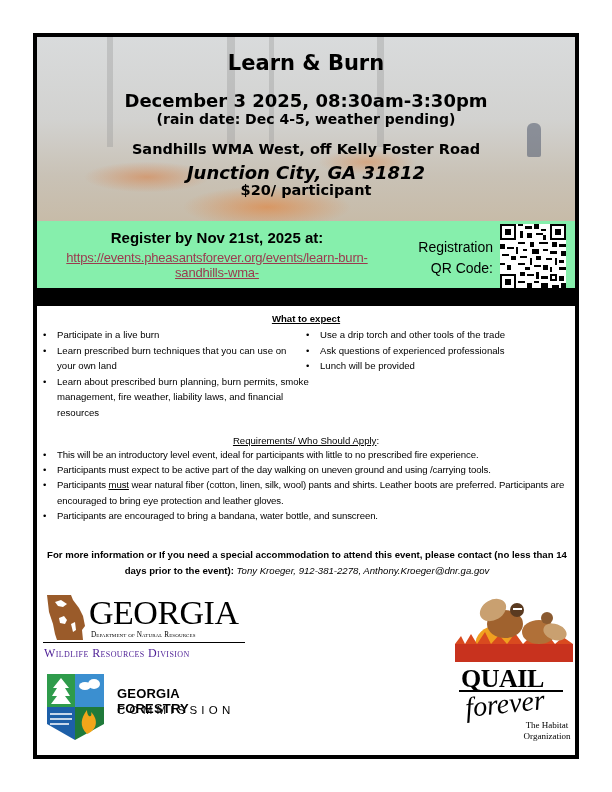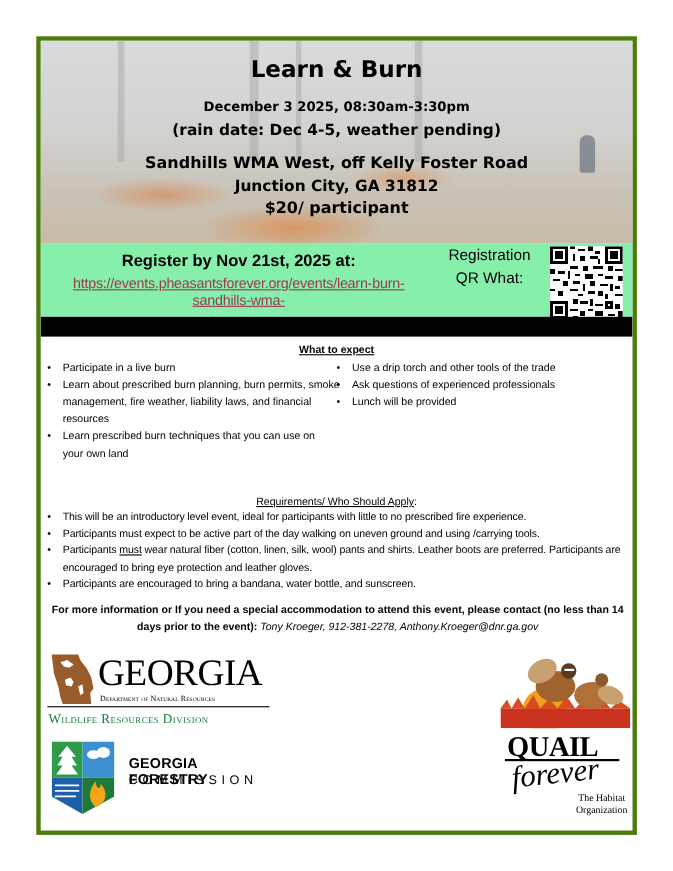--- a/index.html
+++ b/index.html
@@ -1,77 +1,77 @@
 <!DOCTYPE html>
 <html><head>
 <meta charset="utf-8">
 <style>
   * { box-sizing: border-box; margin: 0; padding: 0; }
   html, body { width: 612px; height: 792px; background: #ffffff; overflow: hidden; }
   body { position: relative; font-family: "Liberation Sans", sans-serif; color: #000; }
 
   .frame {
     position: absolute; left: 33px; top: 33px; width: 546px; height: 726px;
-    border: 4px solid #4d7c0f; background: #fff; overflow: hidden;
+    border: 4px solid #000000; background: #fff; overflow: hidden;
   }
 
   
   .hero {
     position: absolute; left: 0; top: 0; width: 538px; height: 184px;
     background:
       radial-gradient(ellipse 120px 30px at 230px 170px, rgba(230,120,40,0.55), rgba(230,120,40,0) 70%),
       radial-gradient(ellipse 90px 22px at 110px 140px, rgba(220,110,40,0.45), rgba(220,110,40,0) 70%),
       radial-gradient(ellipse 70px 18px at 330px 125px, rgba(225,120,45,0.4), rgba(225,120,45,0) 70%),
       linear-gradient(180deg, #d9dbdc 0%, #d2d2d0 45%, #c9c2b6 75%, #c7bba8 100%);
   }
   .hero .tree { position: absolute; top: 0; width: 6px; height: 110px; background: rgba(150,150,150,0.35); }
   .hero .person { position: absolute; left: 490px; top: 86px; width: 14px; height: 34px; border-radius: 6px 6px 2px 2px; background: rgba(80,90,110,0.55); }
   .hero-text { position: absolute; left: 0; top: 0; width: 538px; text-align: center; font-family: "DejaVu Sans", sans-serif; }
   .hero-title { position: absolute; top: 14px; width: 100%; font-size: 21px; font-weight: bold; }
-  .hero-date { position: absolute; top: 53px; width: 100%; font-size: 12px; font-weight: bold; }
+  .hero-date { position: absolute; top: 53px; width: 100%; font-size: 18px; font-weight: bold; }
   .hero-rain { position: absolute; top: 74px; width: 100%; font-size: 14px; font-weight: bold; }
   .hero-loc1 { position: absolute; top: 104px; width: 100%; font-size: 14.5px; font-weight: bold; }
-  .hero-loc2 { position: absolute; top: 125px; width: 100%; font-size: 14px; font-weight: bold; }
+  .hero-loc2 { position: absolute; top: 125px; width: 100%; font-size: 18px; font-weight: bold; font-style: italic; }
   .hero-price { position: absolute; top: 145px; width: 100%; font-size: 14.5px; font-weight: bold; }
 
   
   .reg { position: absolute; left: 0; top: 184px; width: 538px; height: 67px; background: #86efac; }
   .reg-title { position: absolute; left: 0; top: 8px; width: 360px; text-align: center; font-size: 15px; font-weight: bold; }
   .reg-link { position: absolute; left: 4px; top: 29px; width: 352px; text-align: center; font-size: 13px; line-height: 15px; color: #9b3a4f; text-decoration: underline; letter-spacing: -0.2px; }
-  .qr-label { position: absolute; left: 360px; top: 0; width: 96px; text-align: center; font-size: 14px; line-height: 21px; }
+  .qr-label { position: absolute; left: 360px; top: 16px; width: 96px; text-align: right; font-size: 14px; line-height: 21px; }
   .qr { position: absolute; left: 463px; top: 3px; width: 66px; height: 66px; background: #fff; }
   .qr svg { width: 66px; height: 66px; display: block; }
 
   .band { position: absolute; left: 0; top: 251px; width: 538px; height: 18px; background: #000; }
 
   
   .content { position: absolute; left: 0; top: 269px; width: 538px; font-size: 9.6px; line-height: 15.5px; }
   .sec-head { text-align: center; font-weight: bold; text-decoration: underline; font-size: 9.6px; }
   .expect { position: absolute; top: 5px; left: 0; width: 538px; }
   .cols { position: absolute; top: 16px; left: 0; width: 538px; }
   .col-left { position: absolute; left: 4px; width: 270px; }
   .col-right { position: absolute; left: 267px; width: 270px; }
   ul.bul { list-style: none; }
   ul.bul li { position: relative; padding-left: 16px; }
   ul.bul li::before { content: "•"; position: absolute; left: 2px; top: 0; }
 
-  .req { position: absolute; top: 127px; left: 0; width: 538px; margin-top: 16px; }
+  .req { position: absolute; top: 127px; left: 0; width: 538px; }
   .req-head { text-align: center; text-decoration: underline; font-size: 9.6px; }
   .req-list { position: absolute; top: 14px; left: 4px; width: 532px; line-height: 15.2px; letter-spacing: -0.1px; }
 
   .contact { position: absolute; top: 241px; left: 10px; width: 520px; text-align: center; font-size: 9.6px; line-height: 16px; font-weight: bold; }
   .contact em { font-weight: normal; font-style: italic; }
 
   
   .logo-dnr { position: absolute; left: 6px; top: 555px; width: 205px; height: 80px; }
   .dnr-map { position: absolute; left: 2px; top: 2px; width: 42px; height: 48px; }
   .dnr-word { position: absolute; left: 46px; top: 4px; font-family: "Liberation Serif", serif; font-size: 34px; letter-spacing: -0.5px; line-height: 34px; }
   .dnr-sub { position: absolute; left: 48px; top: 39px; font-family: "Liberation Serif", serif; font-size: 7.2px; letter-spacing: 0.1px; }
   .dnr-line { position: absolute; left: 0; top: 50px; width: 202px; height: 1px; background: #000; }
-  .dnr-wrd { position: absolute; left: 1px; top: 54px; font-family: "Liberation Serif", serif; font-size: 12px; color: #15803d; letter-spacing: 0.4px; font-variant: small-caps; }
+  .dnr-wrd { position: absolute; left: 1px; top: 54px; font-family: "Liberation Serif", serif; font-size: 12px; color: #4c1d95; letter-spacing: 0.4px; font-variant: small-caps; }
 
   .logo-gfc { position: absolute; left: 6px; top: 637px; width: 200px; height: 68px; }
   .gfc-shield { position: absolute; left: 4px; top: 0; width: 57px; height: 66px; }
   .gfc-t1 { position: absolute; left: 74px; top: 12px; font-size: 13px; font-weight: bold; letter-spacing: 0.2px; }
   .gfc-t2 { position: absolute; left: 74px; top: 30px; font-size: 11.5px; letter-spacing: 4.2px; }
 
   .logo-qf { position: absolute; left: 418px; top: 555px; width: 118px; height: 160px; }
   .qf-art { position: absolute; left: 0; top: 0; width: 118px; height: 70px; }
   .qf-quail { position: absolute; left: 6px; top: 74px; font-family: "Liberation Serif", serif; font-weight: bold; font-size: 26px; letter-spacing: -0.5px; line-height: 26px; }
   .qf-rule { position: absolute; left: 4px; top: 98px; width: 104px; height: 2px; background: #000; }
@@ -99,21 +99,21 @@
     </div>
   </div>
 
   <div class="reg">
     <div class="reg-title">Register by Nov 21st, 2025 at:</div>
     <div class="reg-link">
       <span>https://events.pheasantsforever.org/events/learn-burn-sandhills-wma-</span><br>
     </div>
     <div class="qr-label">
       <span>Registration</span><br>
-      <span>QR What:</span>
+      <span>QR Code:</span>
     </div>
     <div class="qr">
       <svg viewBox="0 0 29 29" shape-rendering="crispEdges">
         <rect width="29" height="29" fill="#fff"></rect>
         <g fill="#000">
           <rect x="0" y="0" width="7" height="7"></rect>
             <rect x="1" y="1" width="5" height="5" fill="#fff"></rect>
             <rect x="2" y="2" width="3" height="3"></rect>
           <rect x="22" y="0" width="7" height="7"></rect>
             <rect x="23" y="1" width="5" height="5" fill="#fff"></rect>
@@ -179,22 +179,22 @@
 
   <div class="band"></div>
 
   <div class="content">
     <div class="expect">
       <div class="sec-head">What to expect</div>
     </div>
     <div class="cols" style="top:21px">
       <ul class="bul col-left">
         <li>Participate in a live burn</li>
+        <li style="width:258px">Learn prescribed burn techniques that you can use on your own land</li>
         <li style="width:268px">Learn about prescribed burn planning, burn permits, smoke management, fire weather, liability laws, and financial resources</li>
-        <li style="width:258px">Learn prescribed burn techniques that you can use on your own land</li>
       </ul>
       <ul class="bul col-right">
         <li>Use a drip torch and other tools of the trade</li>
         <li>Ask questions of experienced professionals</li>
         <li>Lunch will be provided</li>
       </ul>
     </div>
 
     <div class="req">
       <div class="req-head"><span>Requirements/ Who Should Apply</span><span style="text-decoration:none;display:inline-block">:</span></div>

